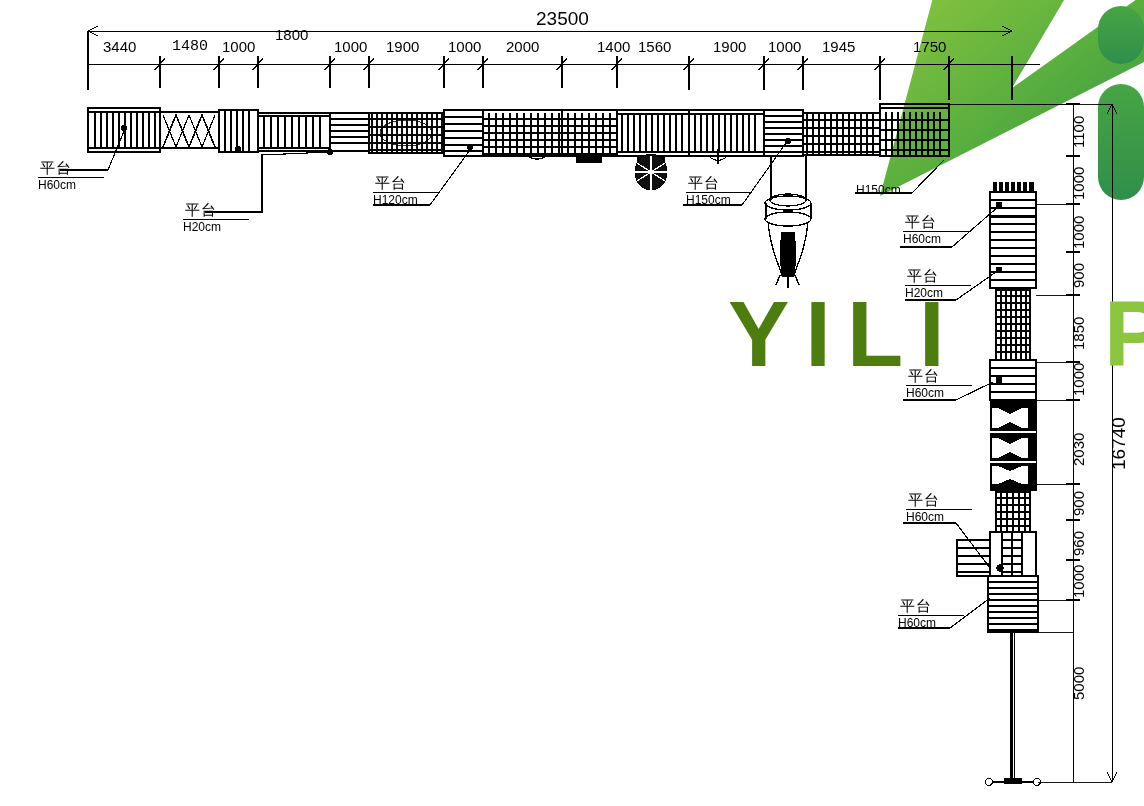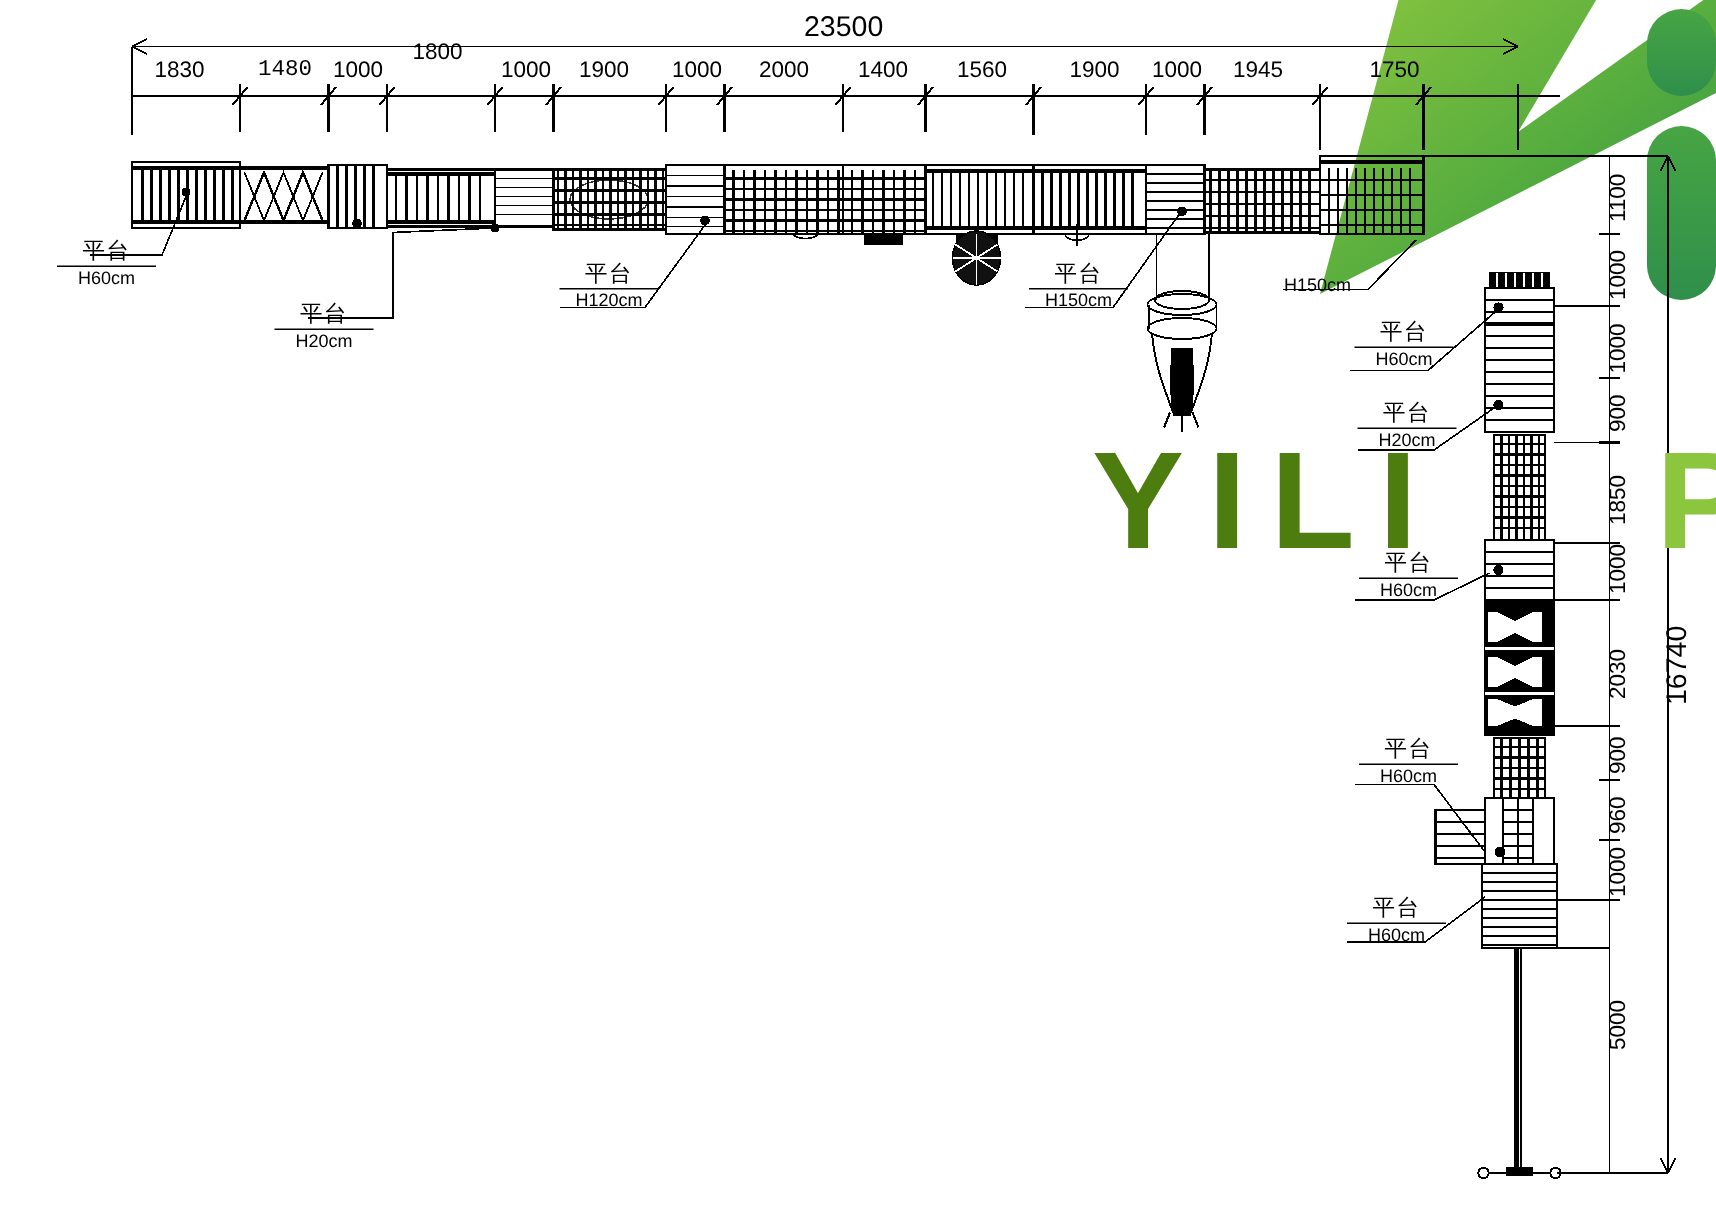--- a/index.html
+++ b/index.html
@@ -1,20 +1,20 @@
 <!DOCTYPE html>
 <html><head>
 <meta charset="utf-8">
 <style>
   html,body{margin:0;padding:0;background:#fff;}
   body{width:1144px;height:806px;position:relative;overflow:hidden;
        font-family:"Liberation Sans","DejaVu Sans",sans-serif;}
   #stage{position:absolute;left:0;top:0;width:960px;height:806px;}
   svg{position:absolute;left:0;top:0;}
-  .lbl{position:absolute;font-size:15px;color:#000;white-space:nowrap;line-height:1.05;text-align:center;}
+  .lbl{position:absolute;font-size:15px;color:#000;white-space:nowrap;line-height:1.05;}
   .lbl .cn{display:block;font-size:15px;letter-spacing:1px;padding:0 2px 1px 2px;
            border-bottom:1.4px solid #000;width:max-content;min-width:62px;}
   .lbl .h{display:block;font-size:12px;padding-top:1px;}
   .dimtxt{position:absolute;font-size:15px;color:#000;white-space:nowrap;}
   .dimtxt.vert{transform-origin:0 0;}
 </style>
 </head>
 <body>
 
 <div id="stage">
@@ -571,29 +571,29 @@
     <path d="M903 400 L956 400 L993 382"></path>
     <path d="M903 523 L956 523 L990 568"></path>
     <path d="M898 628 L950 628 L990 598"></path>
   </g>
 
   </g>
 </svg>
 
 <div class="dimtxt" style="left:536px;top:8px;font-size:19px;">23500</div>
 
-<div class="dimtxt" style="left:103px;top:38px;">1830</div>
+<div class="dimtxt" style="left:103px;top:38px;">3440</div>
 <div class="dimtxt" style="left:172px;top:38px;font-family:Liberation Mono, monospace;">1480</div>
 <div class="dimtxt" style="left:222px;top:38px;">1000</div>
 <div class="dimtxt" style="left:275px;top:26px;">1800</div>
 <div class="dimtxt" style="left:334px;top:38px;">1000</div>
 <div class="dimtxt" style="left:386px;top:38px;">1900</div>
 <div class="dimtxt" style="left:448px;top:38px;">1000</div>
 <div class="dimtxt" style="left:506px;top:38px;">2000</div>
-<div class="dimtxt" style="left:572px;top:38px;">1400</div>
+<div class="dimtxt" style="left:597px;top:38px;">1400</div>
 <div class="dimtxt" style="left:638px;top:38px;">1560</div>
 <div class="dimtxt" style="left:713px;top:38px;">1900</div>
 <div class="dimtxt" style="left:768px;top:38px;">1000</div>
 <div class="dimtxt" style="left:822px;top:38px;">1945</div>
 <div class="dimtxt" style="left:913px;top:38px;">1750</div>
 
 <div class="dimtxt vert" style="left:1070px;top:148px;transform:rotate(-90deg);">1100</div>
 <div class="dimtxt vert" style="left:1070px;top:200px;transform:rotate(-90deg);">1000</div>
 <div class="dimtxt vert" style="left:1070px;top:249px;transform:rotate(-90deg);">1000</div>
 <div class="dimtxt vert" style="left:1070px;top:288px;transform:rotate(-90deg);">900</div>

